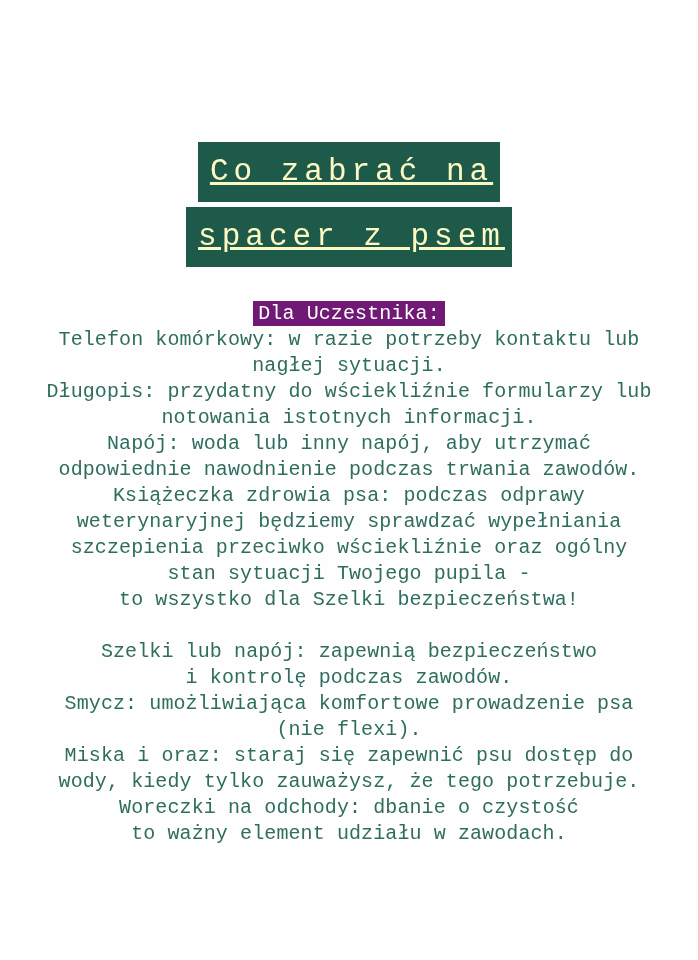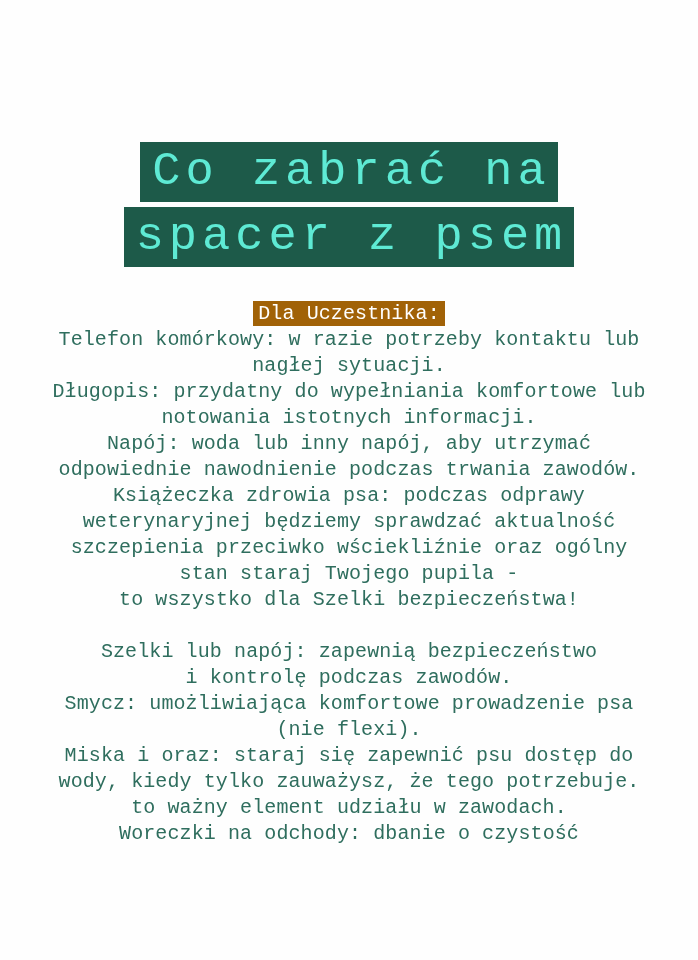--- a/index.html
+++ b/index.html
@@ -25,45 +25,46 @@
     width: 100%;
     text-align: center;
   }
   .title-line {
     display: block;
     margin-bottom: 5px;
   }
   .title-chip {
     display: inline-block;
     background: #1d5a49;
-    color: #5eead4;
-    font-size: 47px;
+    color: #fef9c3;
+    font-size: 31px;
     line-height: 60px;
     letter-spacing: 5px;
     padding: 0 7px 0 12px;
     white-space: nowrap;
+    text-decoration: underline;
   }
   .content {
     position: absolute;
     top: 301px;
     left: 0;
     width: 100%;
     text-align: center;
     color: #2f6e5e;
     font-size: 20px;
     line-height: 26px;
     letter-spacing: 0.1px;
   }
   .row {
     height: 26px;
     white-space: nowrap;
   }
   .section-label-chip {
     display: inline-block;
-    background: #a16207;
+    background: #701a75;
     color: #ffffff;
     padding: 0 5px;
     line-height: 25px;
   }
   .spacer {
     height: 26px;
   }
 </style>
 </head>
 <body>
@@ -75,36 +76,36 @@
     <span class="title-line"><span class="title-chip">spacer z psem</span></span>
   </div>
 
   <div class="content">
 
     <div class="row">
       <span class="section-label-chip">Dla Uczestnika:</span>
     </div>
     <div class="row">Telefon komórkowy: w razie potrzeby kontaktu lub</div>
     <div class="row">nagłej sytuacji.</div>
-    <div class="row">Długopis: przydatny do wypełniania komfortowe lub</div>
+    <div class="row">Długopis: przydatny do wściekliźnie formularzy lub</div>
     <div class="row">notowania istotnych informacji.</div>
     <div class="row">Napój: woda lub inny napój, aby utrzymać</div>
     <div class="row">odpowiednie nawodnienie podczas trwania zawodów.</div>
     <div class="row">Książeczka zdrowia psa: podczas odprawy</div>
-    <div class="row">weterynaryjnej będziemy sprawdzać aktualność</div>
+    <div class="row">weterynaryjnej będziemy sprawdzać wypełniania</div>
     <div class="row">szczepienia przeciwko wściekliźnie oraz ogólny</div>
-    <div class="row">stan staraj Twojego pupila -</div>
+    <div class="row">stan sytuacji Twojego pupila -</div>
     <div class="row">to wszystko dla Szelki bezpieczeństwa!</div>
 
     <div class="spacer"></div>
 
     <div class="row">Szelki lub napój: zapewnią bezpieczeństwo</div>
     <div class="row">i kontrolę podczas zawodów.</div>
     <div class="row">Smycz: umożliwiająca komfortowe prowadzenie psa</div>
     <div class="row">(nie flexi).</div>
     <div class="row">Miska i oraz: staraj się zapewnić psu dostęp do</div>
     <div class="row">wody, kiedy tylko zauważysz, że tego potrzebuje.</div>
+    <div class="row">Woreczki na odchody: dbanie o czystość</div>
     <div class="row">to ważny element udziału w zawodach.</div>
-    <div class="row">Woreczki na odchody: dbanie o czystość</div>
 
   </div>
 
 </div>
 
 </body></html>

